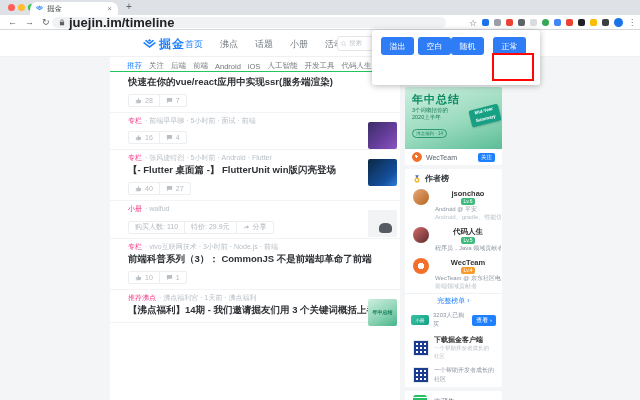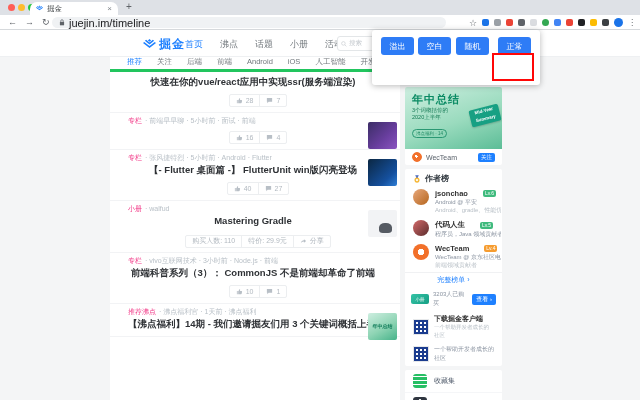--- a/index.html
+++ b/index.html
@@ -9,41 +9,41 @@
   
   .tabstrip { position:absolute; left:0; top:0; width:640px; height:15px; background:#dee1e6; }
   .tl { position:absolute; top:4px; width:7px; height:7px; border-radius:50%; }
   .tab { position:absolute; left:30px; top:2px; width:88px; height:13px; background:#fff; border-radius:7px 7px 0 0; display:flex; align-items:center; padding:0 6px; gap:4px; }
   .tab-title { font-size:7.5px; color:#3c4043; flex:1; }
   .tab-close { font-size:8px; color:#80868b; }
   .newtab { position:absolute; left:126px; top:1px; font-size:10px; color:#5f6368; }
   .toolbar { position:absolute; left:0; top:15px; width:640px; height:15px; background:#fff; border-bottom:1px solid #d6d9dc; display:flex; align-items:center; }
   .navbtn { font-size:9px; color:#5f6368; margin-left:8px; line-height:14px; }
   .urlbar { position:absolute; left:52px; top:2px; width:394px; height:11px; background:#f0f2f4; border-radius:6px; display:flex; align-items:center; padding:0 7px; gap:4px; }
-  .url { font-size:11px; color:#202124; white-space:nowrap; }
+  .url { font-size:13px; color:#202124; white-space:nowrap;font-weight:bold; }
   .rightbar { position:absolute; right:4px; top:0; height:15px; display:flex; align-items:center; gap:5px; }
   .star { font-size:9px; color:#5f6368; }
   .ext { width:7px; height:7px; border-radius:2px; display:inline-block; }
   .ext.round { border-radius:50%; }
   .avatar { width:9px; height:9px; border-radius:50%; }
   .menu-dots { font-size:8px; color:#5f6368; letter-spacing:0; }
 
   
   .page { position:absolute; left:0; top:30px; width:640px; height:370px; background:#f4f5f6; overflow:hidden; }
   .siteheader { position:absolute; left:0; top:0; width:640px; height:27px; background:#fff; border-bottom:1px solid #eef0f2; }
   .logo { position:absolute; left:143px; top:6px; display:flex; align-items:center; gap:3px; }
   .logo-text { font-size:12px; font-weight:bold; color:#1e80ff; letter-spacing:1px; }
   .mainnav { position:absolute; left:185px; top:8px; display:flex; gap:17px; font-size:9px; color:#71777c; }
   .mainnav .active { color:#1e80ff;text-align:center; }
   .hsearch { position:absolute; left:337px; top:6px; width:38px; height:15px; border:1px solid #e3e6e8; border-radius:3px; background:#fff; display:flex; align-items:center; padding:0 3px; gap:2px; font-size:6.5px; color:#c3c8cd; }
 
   .maincard { position:absolute; left:110px; top:27px; width:290px; height:343px; background:#fff; }
-  .subnav { height:15px; border-bottom:3px solid #22c55e; display:flex; align-items:flex-start; padding:0 17px; gap:15px; font-size:7.5px; color:#71777c; white-space:nowrap; }
+  .subnav { height:15px; border-bottom:1px solid #22c55e; display:flex; align-items:flex-end; padding:0 17px; gap:7px; font-size:7.5px; color:#71777c; white-space:nowrap; }
   .subnav .active { color:#1e80ff; }
-  .row { position:relative; border-bottom:1px solid #f2f3f5; padding:4px 12px 4px 18px;text-align:center; }
+  .row { position:relative; border-bottom:1px solid #f2f3f5; padding:4px 12px 4px 18px; }
   .rmeta { font-size:7px; line-height:8px; color:#b9c0c7; margin-bottom:2px; display:flex; gap:3px; }
   .tag { color:#f23a88; }
   .rtitle { font-size:9.5px; line-height:11px; font-weight:bold; color:#2e3135; margin-bottom:3px; white-space:nowrap; overflow:hidden; max-width:250px; }
   .pills { display:inline-flex; border:1px solid #eceef0; border-radius:2px; height:13px; font-size:7px; color:#b2b9c0; }
   .pill { display:flex; align-items:center; gap:3px; padding:0 6px; border-right:1px solid #eceef0; }
   .pill:last-child { border-right:none; }
   .pill svg { flex:none; }
   .thumb { position:absolute; right:3px; top:9px; width:29px; height:27px; border-radius:2px; overflow:hidden; }
   .t2 { background:linear-gradient(135deg,#3b2d66,#6a3fa0 60%,#8a54c0); }
   .t3 { background:linear-gradient(135deg,#0b2742,#15509e 70%,#2f7fd6); }
@@ -64,21 +64,21 @@
   .adlogo { width:10px; height:10px; border-radius:50%; background:radial-gradient(circle at 40% 40%,#fff 0 20%,#f2702a 21%); border:1px solid #f2702a; }
   .adname { font-size:7px; color:#5a626b; flex:1; }
   .follow { font-size:5.5px; color:#fff; background:#1e80ff; border-radius:2px; padding:1px 3px; }
   .bhead { display:flex; align-items:center; gap:4px; padding:4px 8px 2px; }
   .bhead-title { font-size:8px; font-weight:bold; color:#31383f; }
   .author { display:flex; gap:6px; padding:3px 8px; }
   .av { width:16px; height:16px; border-radius:50%; flex:none; }
   .av1 { background:linear-gradient(135deg,#e8a87c,#b5651d); }
   .av2 { background:linear-gradient(135deg,#d46a6a,#5b2c2c); }
   .av3 { background:radial-gradient(circle at 50% 50%,#fff 0 30%,#f2702a 31%); }
-  .aname-row { display:flex; align-items:center; gap:15px; }
+  .aname-row { display:flex; align-items:center; gap:0;flex-direction:column; }
   .aname { font-size:7.5px; font-weight:bold; color:#333; }
   .lv { font-size:5px; color:#fff; border-radius:2px; padding:0 2px; line-height:7px; }
   .adesc { font-size:6px; color:#8a93a0; line-height:8px; white-space:nowrap; overflow:hidden; max-width:66px; }
   .adesc2 { color:#b9c0c7; }
   .bfoot { border-top:1px solid #f0f1f3; height:15px; display:flex; align-items:center; justify-content:center; font-size:7px; color:#1e80ff; }
   .promo { display:flex; align-items:center; gap:4px; padding:3px 6px; }
   .promo-chip { width:18px; height:10px; border-radius:2px; background:linear-gradient(135deg,#35c3a6,#169f84); color:#fff; font-size:4.5px; display:flex; align-items:center; justify-content:center; }
   .promo-text { font-size:6px; color:#8a93a0; flex:1; }
   .promo-btn { font-size:6px; color:#fff; background:#1e80ff; border-radius:2px; padding:1px 4px; }
   .qrrow { display:flex; gap:5px; padding:3px 8px; align-items:center; }
@@ -90,21 +90,21 @@
   .fic { width:14px; height:14px; border-radius:3px; flex:none; position:relative; }
   .fic-collect { background:linear-gradient(#26bf64,#26bf64) , #26bf64; background-image:repeating-linear-gradient(0deg,transparent 0 3px,#fff 3px 4px); background-color:#26bf64; }
   .fic-guide { background-color:#2f3640; background-image:radial-gradient(circle at 50% 32%,#fff 0 2px,transparent 2.5px),linear-gradient(#fff,#fff); background-size:100% 100%,7px 2px; background-position:0 0,50% 72%; background-repeat:no-repeat; }
   .flabel { font-size:7px; color:#4e5969; }
 
   
   .popup { position:absolute; left:372px; top:30px; width:168px; height:55px; background:#fff; border-radius:3px; box-shadow:0 1px 6px rgba(0,0,0,.28); z-index:50; padding:7px 9px 0; }
   .popup-title { font-size:11px; font-weight:bold; color:#202124; margin-bottom:7px; }
   .pbtns { display:flex; }
   .pbtn { width:33px; height:18px; background:#2e7cf6; color:#fff; font-size:8px; border:none; border-radius:3px; display:flex; align-items:center; justify-content:center; }
-  .pbtn:nth-child(2){ margin-left:4px; } .pbtn:nth-child(3){ margin-left:5px; } .pbtn:nth-child(4){ margin-left:9px; }
+  .pbtn:nth-child(2){ margin-left:4px; } .pbtn:nth-child(3){ } .pbtn:nth-child(4){ margin-left:9px; }
   .redbox { position:absolute; left:492px; top:53px; width:42px; height:28px; border:2px solid #ff0707; z-index:60; }
 </style>
 </head>
 <body>
 
 <div class="tabstrip">
   <span class="tl" style="left:8px;background:#ff5f57"></span>
   <span class="tl" style="left:18px;background:#febc2e"></span>
   <span class="tl" style="left:28px;background:#28c840"></span>
   <div class="tab">
@@ -251,21 +251,20 @@
           </span>
       </div>
       <div class="thumb t3"></div>
     </div>
 
     <div class="row">
       <div class="rmeta">
         <span class="tag">小册</span>
         <span>· walfud</span>
       </div>
-      <div class="rtitle">Mastering Gradle</div>
       <div class="pills">
         <span class="pill">
             <span>购买人数: 110</span>
           </span>
         <span class="pill">
             <span>特价: 29.9元</span>
           </span>
         <span class="pill">
             <svg width="7" height="7" viewBox="0 0 16 16" fill="#b8bfc6">
               <path d="M9 3l5 4-5 4V8C5 8 3 10 2 12c0-4 3-7 7-7V3z"></path>

